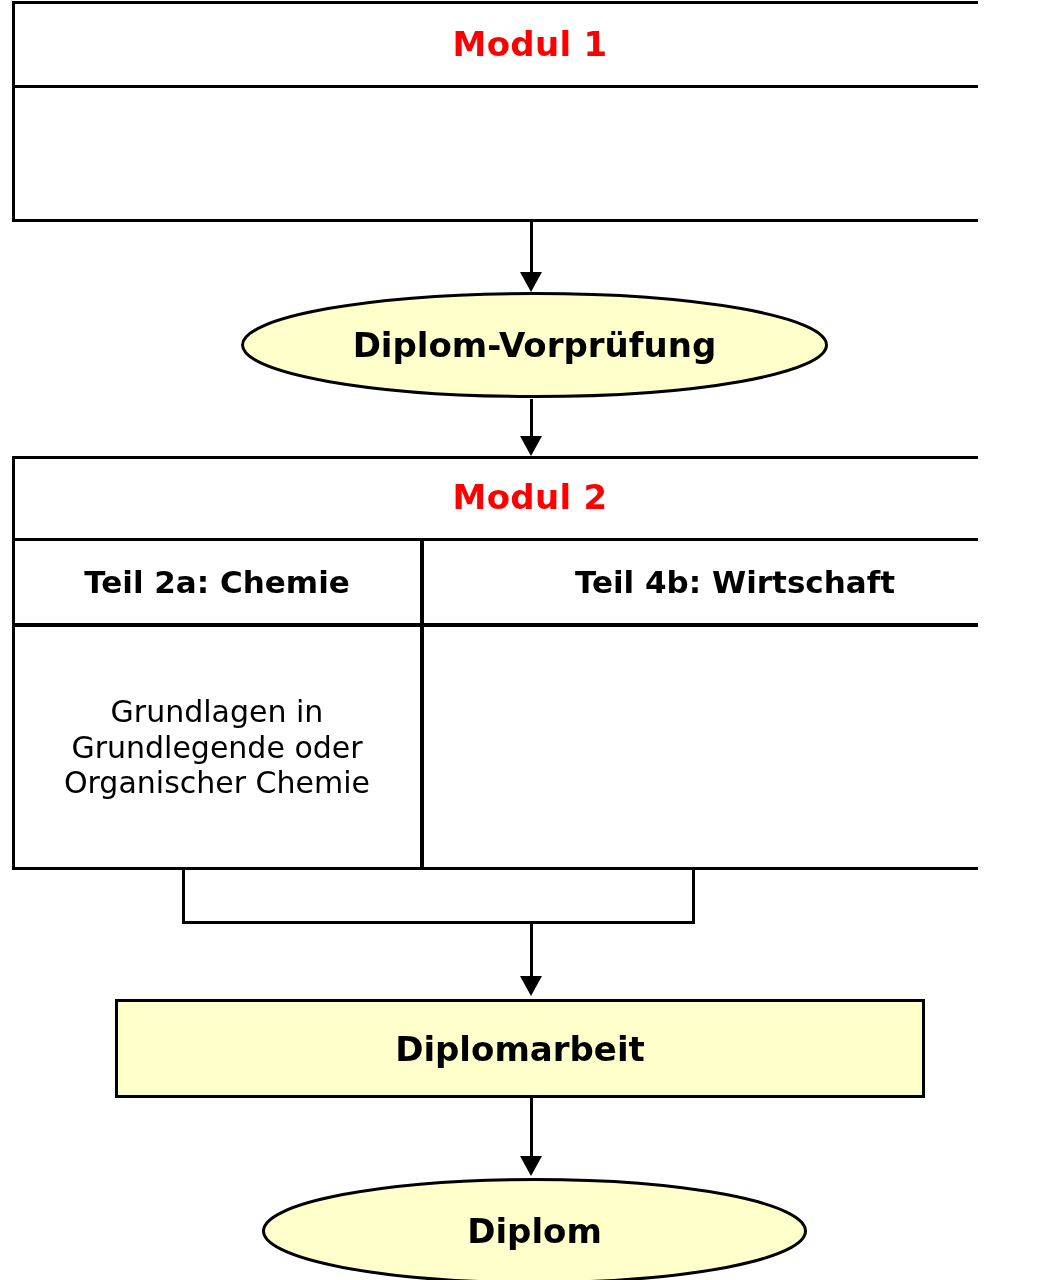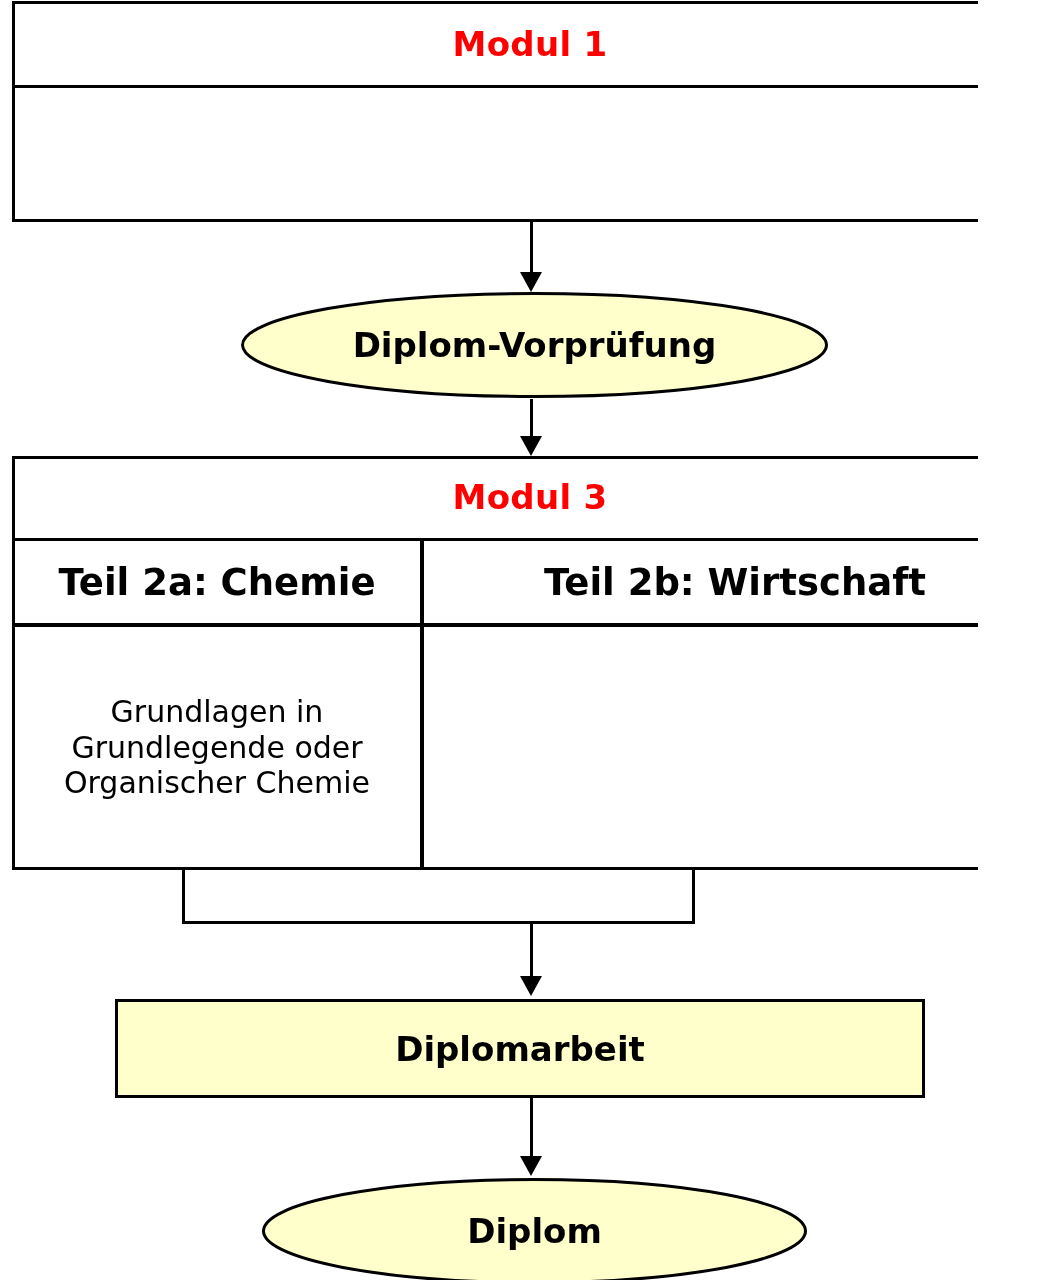--- a/index.html
+++ b/index.html
@@ -46,21 +46,21 @@
     letter-spacing: 0.3px;
   }
   .head-bold {
     color: #000000;
     font-weight: bold;
     font-size: 34px;
   }
   .subhead-bold {
     color: #000000;
     font-weight: bold;
-    font-size: 37px;
+    font-size: 31px;
   }
   .body-plain {
     color: #000000;
     font-weight: normal;
     font-size: 30px;
     line-height: 1.18;
   }
 
   
   #module1-box { left: 12px; top: 1px; width: 1036px; height: 221px; }
@@ -175,29 +175,29 @@
 
   <div class="vline" id="conn2-line"></div>
   <div class="arrowhead" id="conn2-arrow"></div>
 
   <div class="box" id="module2-box"></div>
   <div id="module2-divider-1"></div>
   <div id="module2-divider-2"></div>
   <div id="module2-divider-vertical"></div>
 
   <div class="box-row" id="module2-title-row">
-    <span class="title-red">Modul 3</span>
+    <span class="title-red">Modul 2</span>
   </div>
 
   <div class="box-row" id="module2-colhead-a">
     <span class="subhead-bold">Teil 2a: Chemie</span>
   </div>
 
   <div class="box-row" id="module2-colhead-b">
-    <span class="subhead-bold">Teil 2b: Wirtschaft</span>
+    <span class="subhead-bold">Teil 4b: Wirtschaft</span>
   </div>
 
   <div class="box-row" id="module2-cell-a">
     <div class="body-plain">
       <div>Grundlagen in</div>
       <div>Grundlegende oder</div>
       <div>Organischer Chemie</div>
     </div>
   </div>
 

